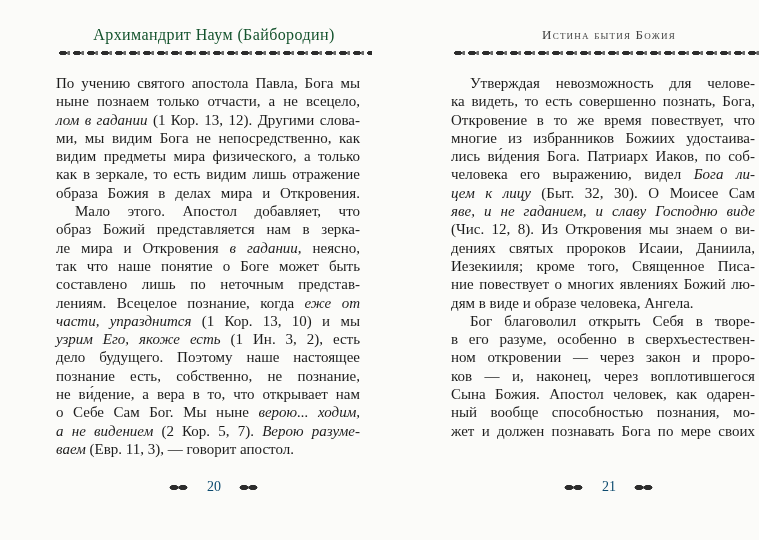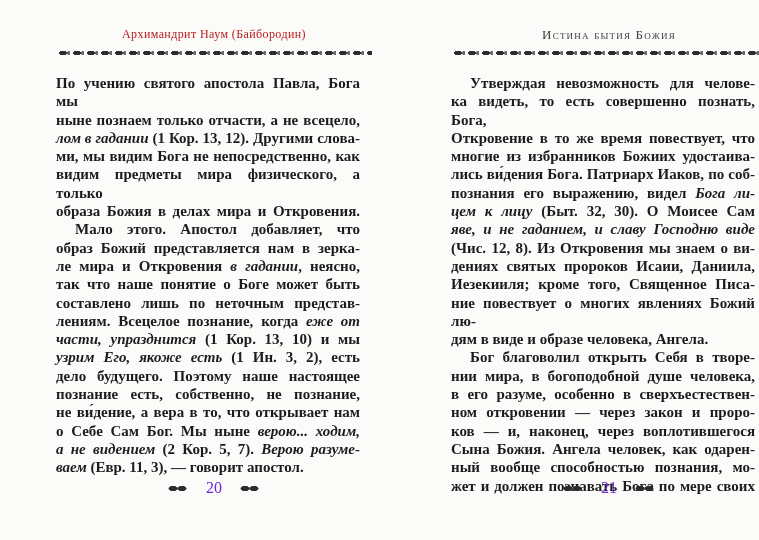--- a/index.html
+++ b/index.html
@@ -23,23 +23,23 @@
   }
   .page-left  { left: 56px;  }
   .page-right { left: 423px; margin-left: 28px; }
 
   .running-header {
     position: absolute;
     top: 0;
     left: 0;
     right: 0;
     text-align: center;
-    font-size: 12px;
+    font-size: 16px;
     line-height: 15px;
-    color: #b91c1c;
+    color: #14532d;
     letter-spacing: 0.4px;
     white-space: nowrap;
   }
   .running-header.slavonic {
     font-size: 13px;
     letter-spacing: 1.2px;
     font-variant: small-caps;
     color: #3e3e3e;
   }
 
@@ -55,21 +55,20 @@
       radial-gradient(5.5px 3.1px at 14px 4px, #6a6a6a 60%, rgba(0,0,0,0) 70%);
     background-size: 14px 8px;
     background-repeat: repeat-x;
   }
 
   .text-block {
     position: absolute;
     top: 47px;
     left: 0;
     right: 12px;
-    font-weight: bold;
   }
   .line {
     font-size: 15px;
     line-height: 18.3px;
     text-align: justify;
     text-align-last: justify;
     white-space: normal;
   }
   .line.no-just { text-align-last: left; }
   .line.indent  { text-indent: 19px; }
@@ -79,22 +78,22 @@
     position: absolute;
     top: 452px;
     left: 0;
     right: 0;
     display: flex;
     align-items: center;
     justify-content: center;
     gap: 15px;
   }
   .page-number {
-    font-size: 16px;
-    color: #6d28d9;
+    font-size: 14px;
+    color: #0c4a6e;
   }
   .footer-orn {
     display: inline-block;
     width: 26px;
     height: 9px;
     background-image:
       radial-gradient(6.5px 3.6px at 8px 4.5px,  #2c2c2c 66%, rgba(0,0,0,0) 72%),
       radial-gradient(6.5px 3.6px at 17px 4.5px, #2c2c2c 66%, rgba(0,0,0,0) 72%),
       radial-gradient(3px 1.6px at 12.5px 4.5px, #8a8a8a 60%, rgba(0,0,0,0) 75%);
     background-repeat: no-repeat;
@@ -105,20 +104,21 @@
 
 <div class="page page-left">
   <div class="running-header">Архимандрит Наум (Байбородин)</div>
   <div class="orn-bar"></div>
   <div class="text-block">
       <div class="line"><span>По учению святого апостола Павла, Бога мы</span></div>
       <div class="line"><span>ныне познаем только отчасти, а не всецело,</span></div>
       <div class="line"><span class="it">лом в гадании</span><span> (1 Кор. 13, 12). Другими слова-</span></div>
       <div class="line"><span>ми, мы видим Бога не непосредственно, как</span></div>
       <div class="line"><span>видим предметы мира физического, а только</span></div>
+      <div class="line"><span>как в зеркале, то есть видим лишь отражение</span></div>
       <div class="line"><span>образа Божия в делах мира и Откровения.</span></div>
       <div class="line indent"><span>Мало этого. Апостол добавляет, что</span></div>
       <div class="line"><span>образ Божий представляется нам в зерка-</span></div>
       <div class="line"><span>ле мира и Откровения </span><span class="it">в гадании</span><span>, неясно,</span></div>
       <div class="line"><span>так что наше понятие о Боге может быть</span></div>
       <div class="line"><span>составлено лишь по неточным представ-</span></div>
       <div class="line"><span>лениям. Всецелое познание, когда </span><span class="it">еже от</span></div>
       <div class="line"><span class="it">части, упразднится</span><span> (1 Кор. 13, 10) и мы</span></div>
       <div class="line"><span class="it">узрим Его, якоже есть</span><span> (1 Ин. 3, 2), есть</span></div>
       <div class="line"><span>дело будущего. Поэтому наше настоящее</span></div>
@@ -137,34 +137,33 @@
 
 <div class="page page-right">
   <div class="running-header slavonic">Истина бытия Божия</div>
   <div class="orn-bar"></div>
   <div class="text-block">
       <div class="line indent"><span>Утверждая невозможность для челове-</span></div>
       <div class="line"><span>ка видеть, то есть совершенно познать, Бога,</span></div>
       <div class="line"><span>Откровение в то же время повествует, что</span></div>
       <div class="line"><span>многие из избранников Божиих удостаива-</span></div>
       <div class="line"><span>лись ви́дения Бога. Патриарх Иаков, по соб-</span></div>
-      <div class="line"><span>познания его выражению, видел </span><span class="it">Бога ли-</span></div>
+      <div class="line"><span>человека его выражению, видел </span><span class="it">Бога ли-</span></div>
       <div class="line"><span class="it">цем к лицу</span><span> (Быт. 32, 30). О Моисее Сам</span></div>
       <div class="line"><span class="it">яве, и не гаданием, и славу Господню виде</span></div>
       <div class="line"><span>(Чис. 12, 8). Из Откровения мы знаем о ви-</span></div>
       <div class="line"><span>дениях святых пророков Исаии, Даниила,</span></div>
       <div class="line"><span>Иезекииля; кроме того, Священное Писа-</span></div>
       <div class="line"><span>ние повествует о многих явлениях Божий лю-</span></div>
       <div class="line no-just"><span>дям в виде и образе человека, Ангела.</span></div>
       <div class="line indent"><span>Бог благоволил открыть Себя в творе-</span></div>
-      <div class="line"><span>нии мира, в богоподобной душе человека,</span></div>
       <div class="line"><span>в его разуме, особенно в сверхъестествен-</span></div>
       <div class="line"><span>ном откровении — через закон и проро-</span></div>
       <div class="line"><span>ков — и, наконец, через воплотившегося</span></div>
-      <div class="line"><span>Сына Божия. Ангела человек, как одарен-</span></div>
+      <div class="line"><span>Сына Божия. Апостол человек, как одарен-</span></div>
       <div class="line"><span>ный вообще способностью познания, мо-</span></div>
       <div class="line"><span>жет и должен познавать Бога по мере своих</span></div>
     </div>
   <div class="page-footer">
     <span class="footer-orn"></span>
     <span class="page-number">21</span>
     <span class="footer-orn"></span>
   </div>
 </div>
 

